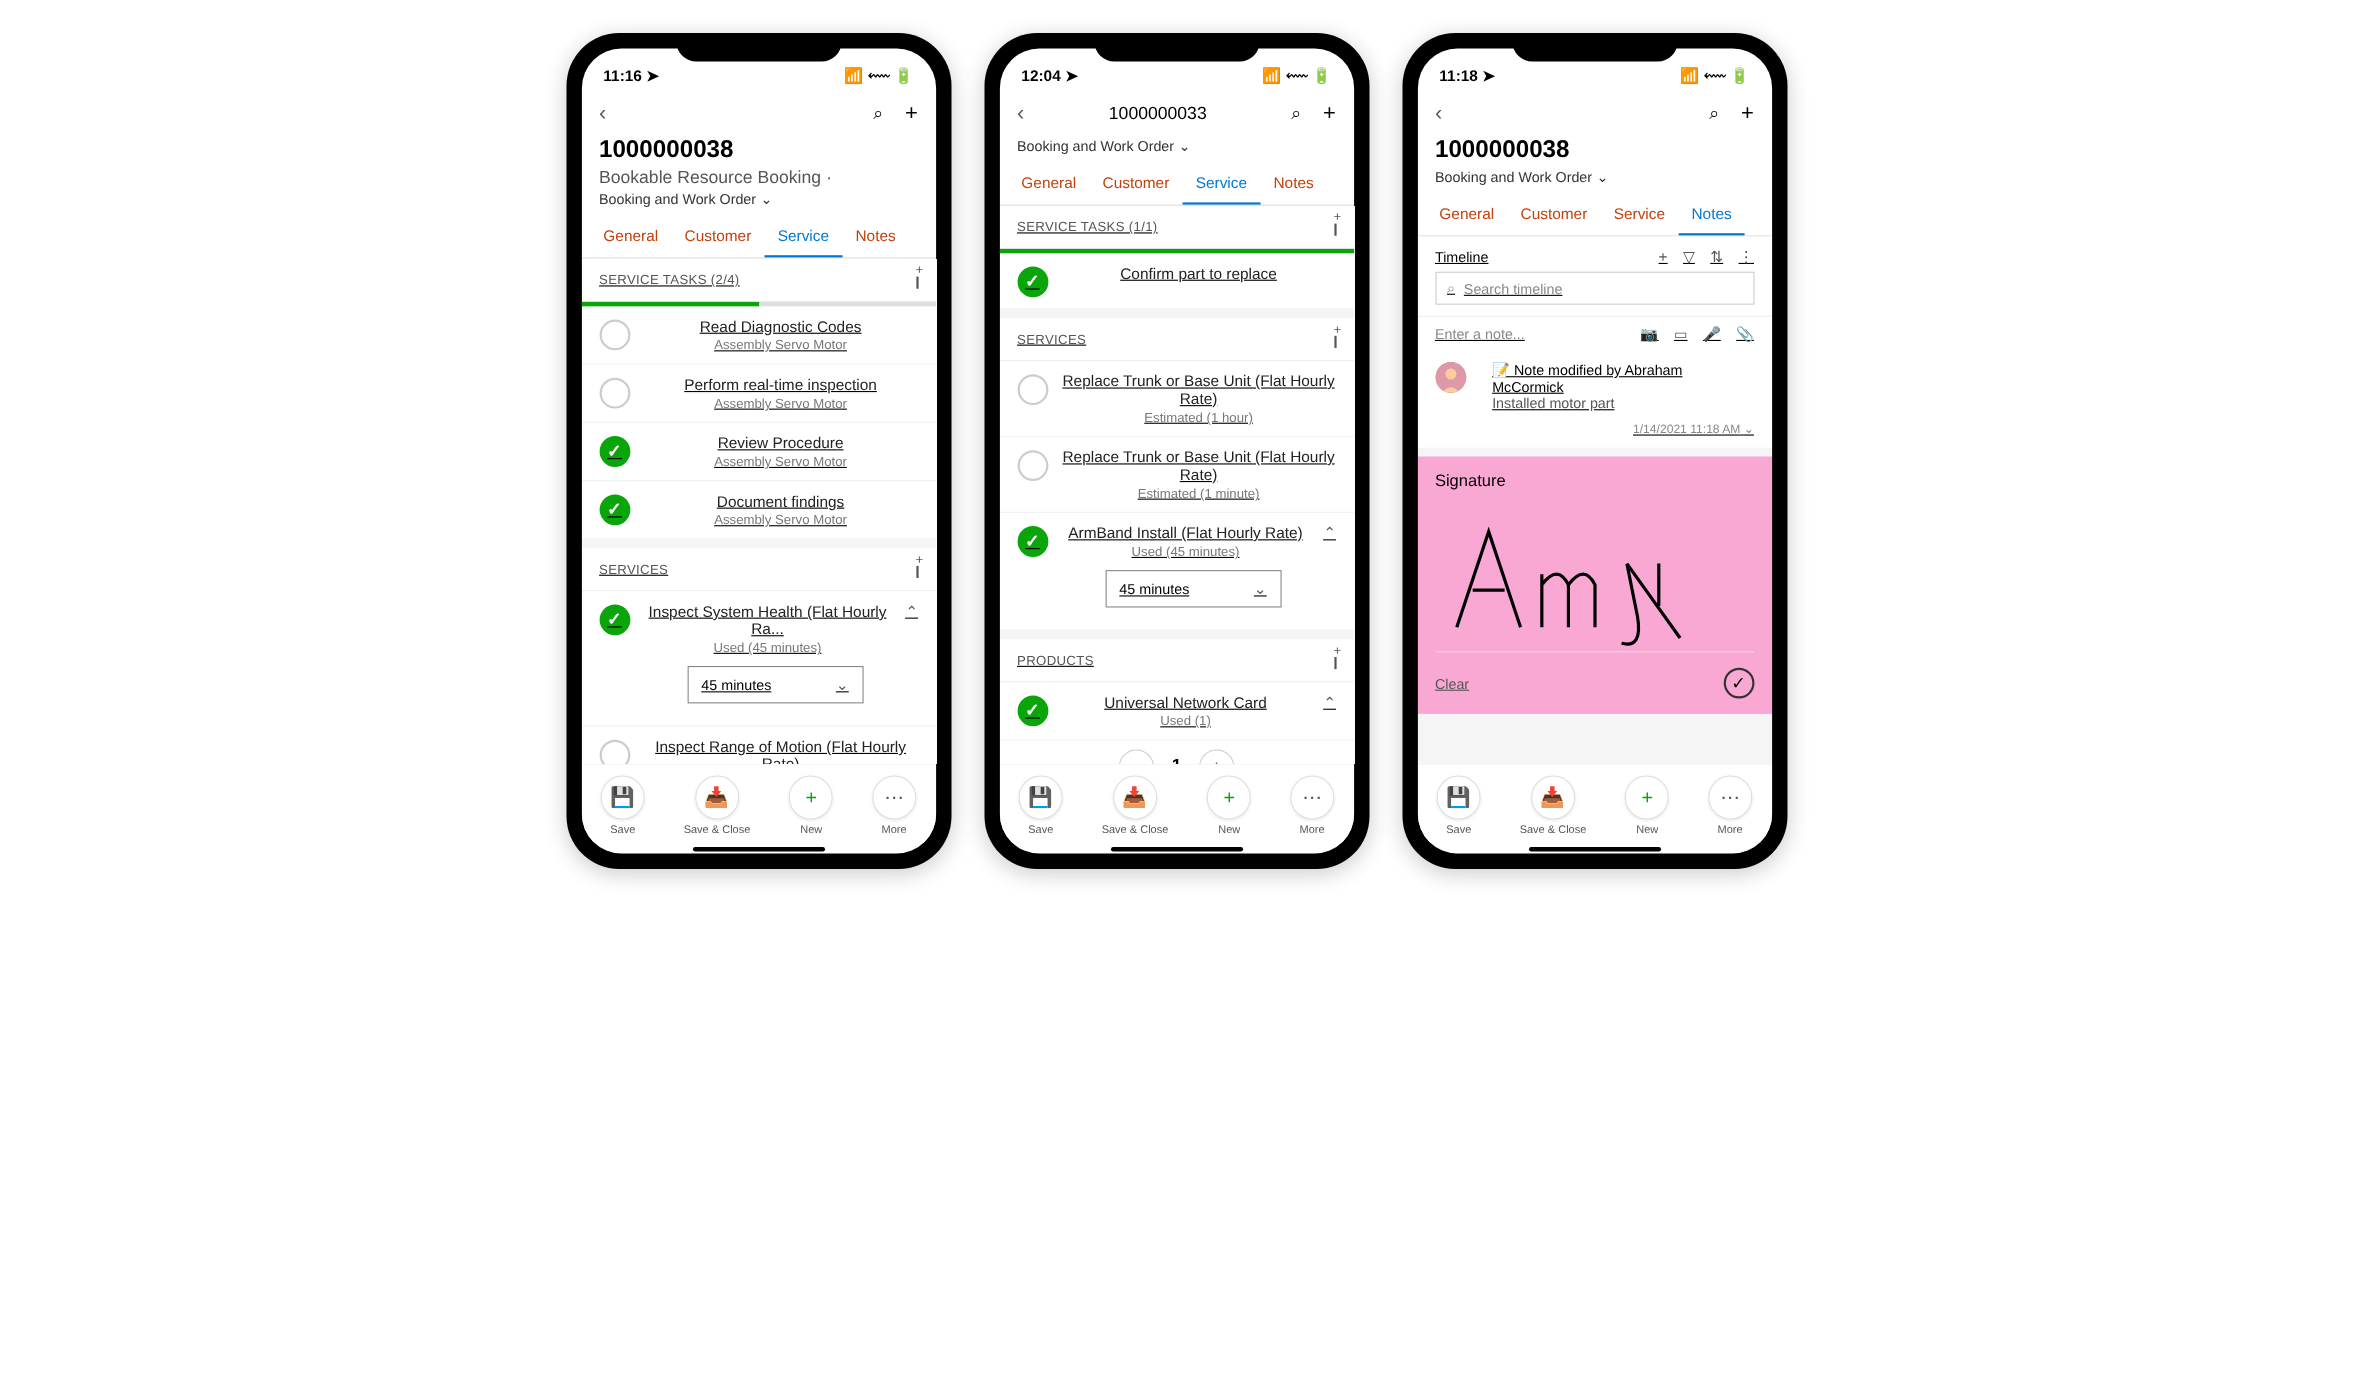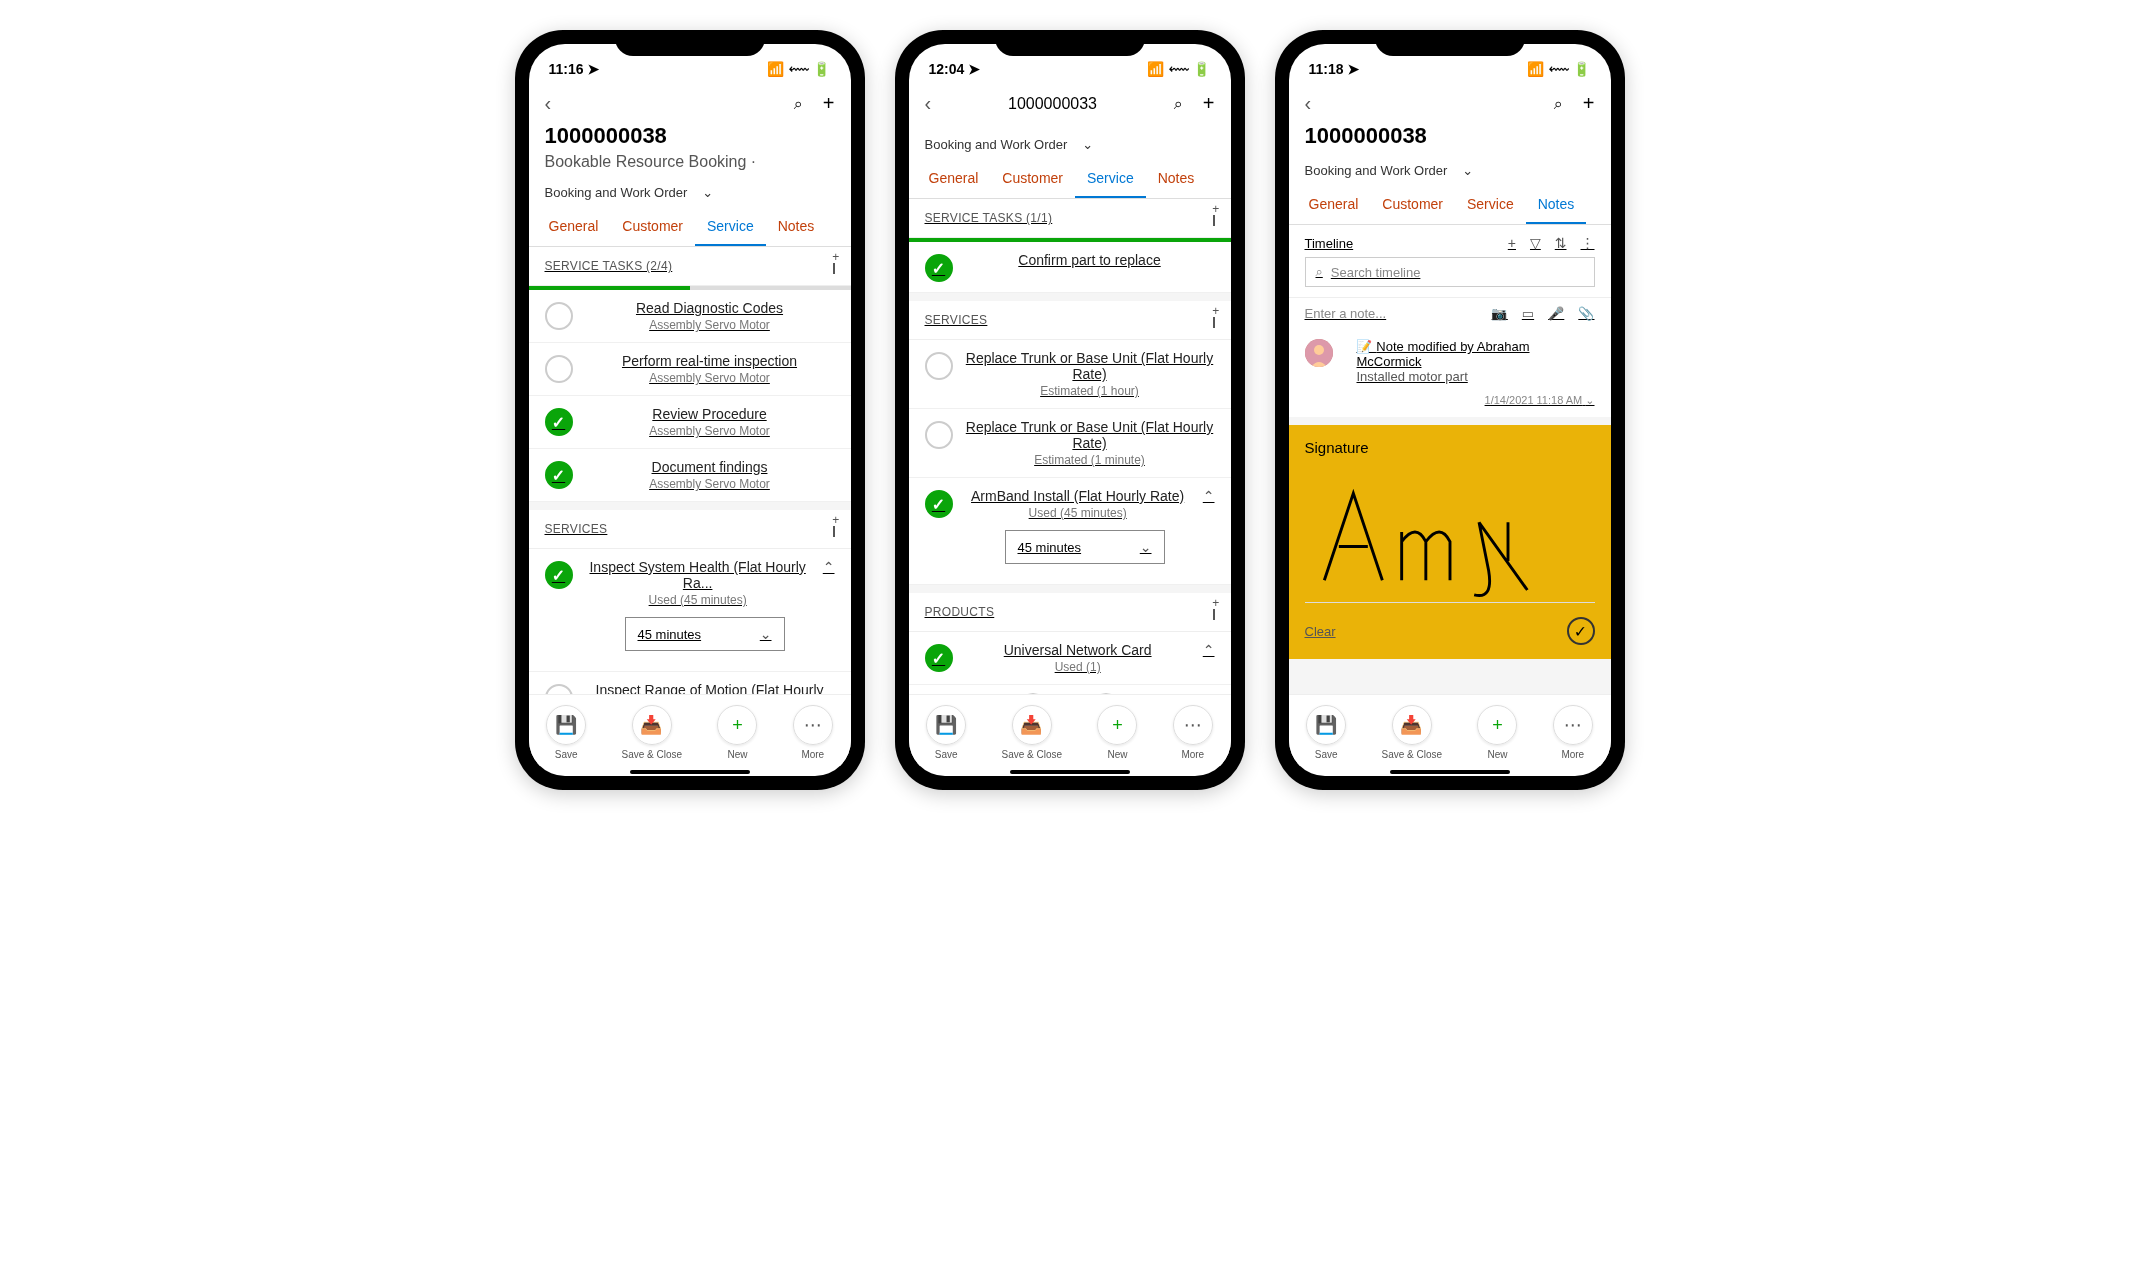--- a/index.html
+++ b/index.html
@@ -56,21 +56,21 @@
 .header-row {
   display: flex;
   align-items: center;
   justify-content: space-between;
   padding: 8px 16px;
 }
 .header-icons { display: flex; gap: 20px; align-items: center; }
 .title-section { padding: 0 16px 8px; }
 .page-title { font-size: 22px; font-weight: 600; margin-bottom: 4px; }
 .subtitle { font-size: 16px; color: #555; }
-.view-selector { font-size: 13px; color: #333; display: flex; align-items: center; gap: 15px; margin-top: 14px; }
+.view-selector { font-size: 13px; color: #333; display: flex; align-items: center; gap: 4px; margin-top: 2px; }
 .tabs {
   display: flex;
   border-bottom: 1px solid #ddd;
   padding: 0 8px;
 }
 .tab {
   padding: 10px 12px;
   font-size: 14px;
   color: #c2410c;
   cursor: pointer;
@@ -246,21 +246,21 @@
   overflow: hidden;
 }
 .note-text { flex: 1; font-size: 13px; }
 .note-timestamp {
   text-align: right;
   font-size: 11px;
   color: #888;
   padding: 0 16px 10px;
 }
 .signature-box {
-  background: #eab308;
+  background: #f9a8d4;
   margin-top: 8px;
   padding: 14px 16px;
 }
 .sig-title { font-size: 15px; margin-bottom: 6px; }
 .sig-canvas {
   height: 140px;
   position: relative;
 }
 .sig-bottom {
   display: flex;

